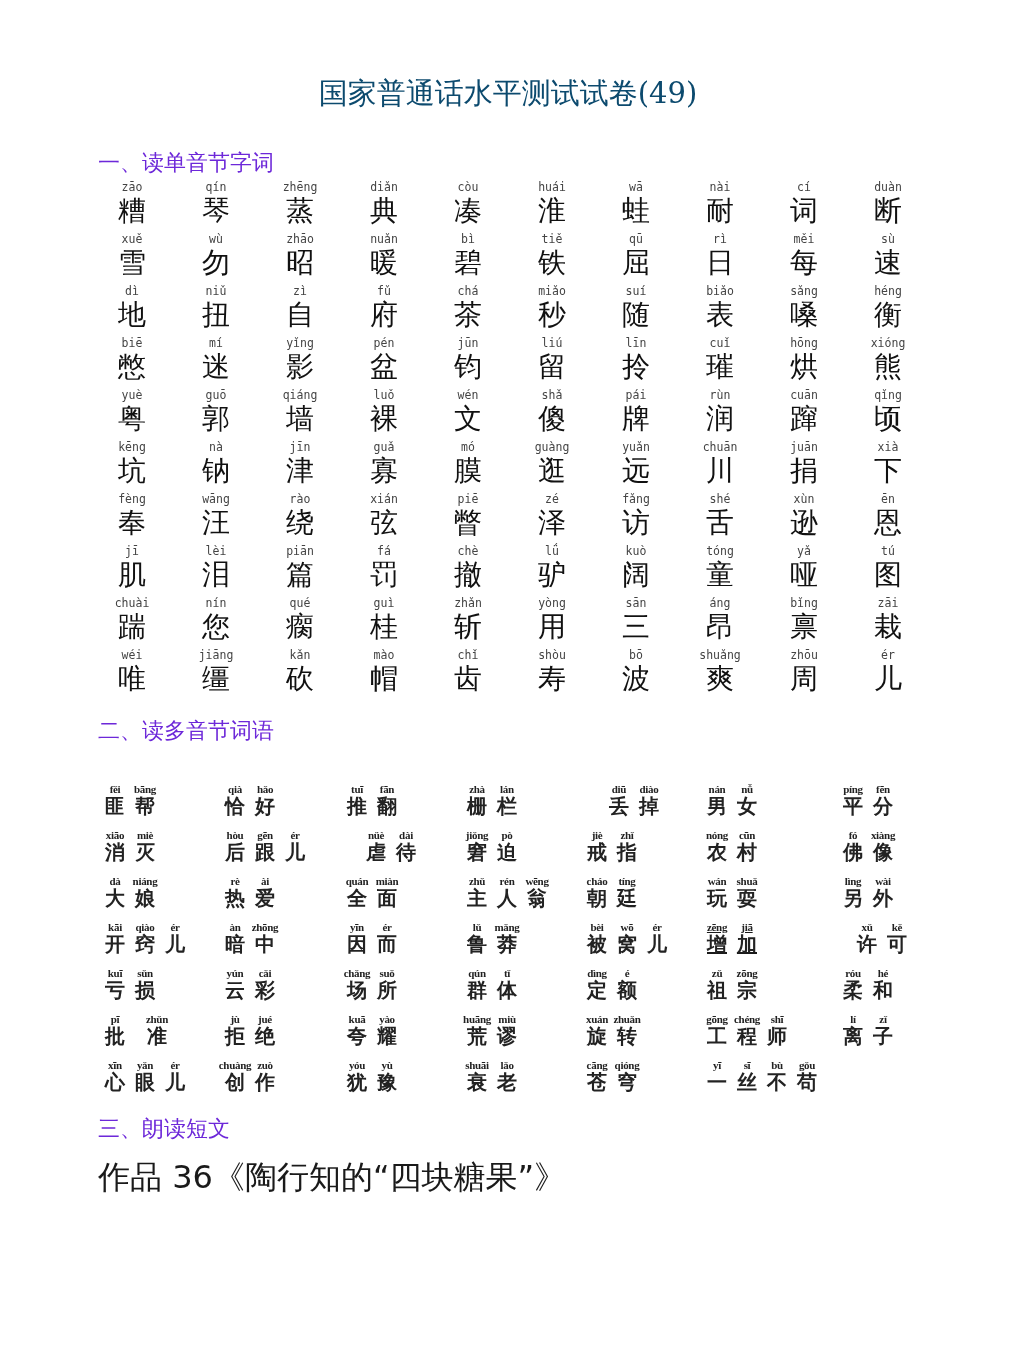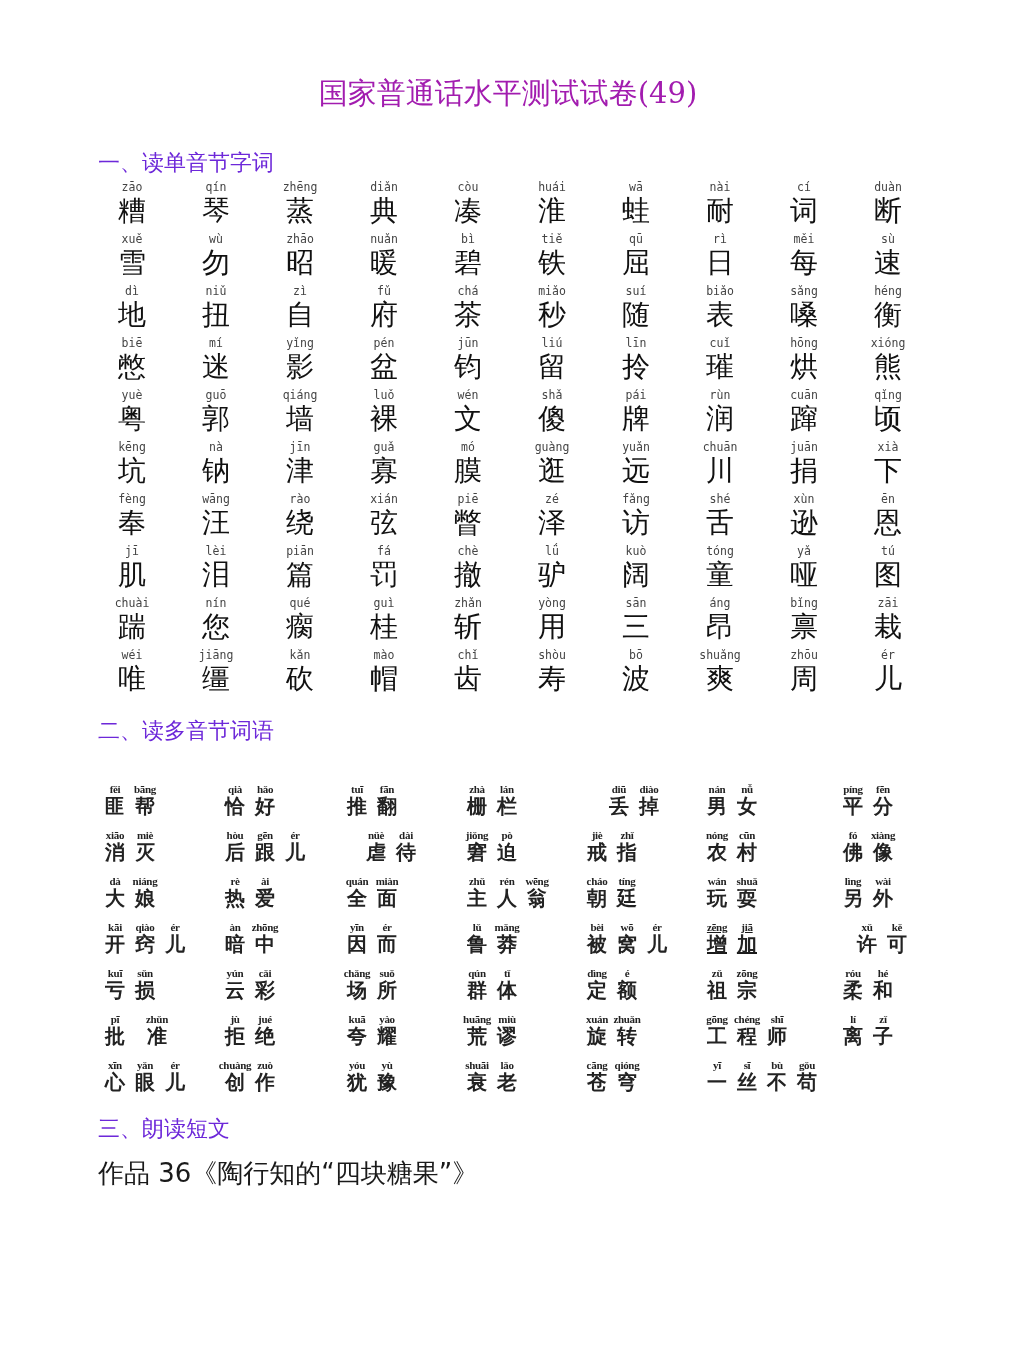--- a/index.html
+++ b/index.html
@@ -1,37 +1,37 @@
 <!DOCTYPE html>
 <html><head>
 <meta charset="utf-8">
 <style>
   html, body { margin:0; padding:0; background:#ffffff; }
   body { width:1016px; height:1354px; position:relative; overflow:hidden;
          font-family:"DejaVu Serif","Liberation Serif",serif; color:#1a1a1a; }
   .title { position:absolute; left:0; width:1016px; top:74px; text-align:center;
-           font-size:29px; letter-spacing:0px; color:#a21caf; }
+           font-size:29px; letter-spacing:0px; color:#0c4a6e; }
   .section-heading { position:absolute; left:98px; font-size:22px; color:#6d28d9; }
   #sec1 { top:148px; }
   #sec2 { top:716px; }
   #sec3 { top:1114px; }
   .mono-grid { position:absolute; left:90px; top:180px; width:840px; }
   .mono-row { display:flex; height:52px; }
   .mono-cell { width:87px; display:flex; flex-direction:column; align-items:center; }
   .mono-cell .py { font-family:"DejaVu Sans Mono","Liberation Mono",monospace;
                    font-size:11.5px; color:#444; height:15px; line-height:15px; }
   .mono-cell .hz { font-size:28px; line-height:32px; color:#111; }
   .multi-grid { position:absolute; left:100px; top:784px; width:820px; }
   .multi-row { position:relative; height:46px; }
   .word { position:absolute; top:0; display:flex; }
   .syl { display:flex; flex-direction:column; align-items:center; width:30px; }
   .syl .py { font-family:"Liberation Serif","DejaVu Serif",serif; font-weight:bold;
              font-size:11px; line-height:11px; height:11px; color:#222; letter-spacing:-0.3px; white-space:nowrap; }
   .syl .hz { font-size:20px; line-height:22px; font-weight:bold; color:#222; }
-  .work-title { position:absolute; left:98px; top:1156px; font-size:26px; color:#1a1a1a;
+  .work-title { position:absolute; left:98px; top:1156px; font-size:32px; color:#1a1a1a;
                 font-family:"DejaVu Sans","Liberation Sans",sans-serif; }
 </style>
 </head>
 <body>
 
 <div class="title">国家普通话水平测试试卷(49)</div>
 
 <div id="sec1" class="section-heading">一、读单音节字词</div>
 <div class="mono-grid" id="mono-grid">
     <div class="mono-row">

